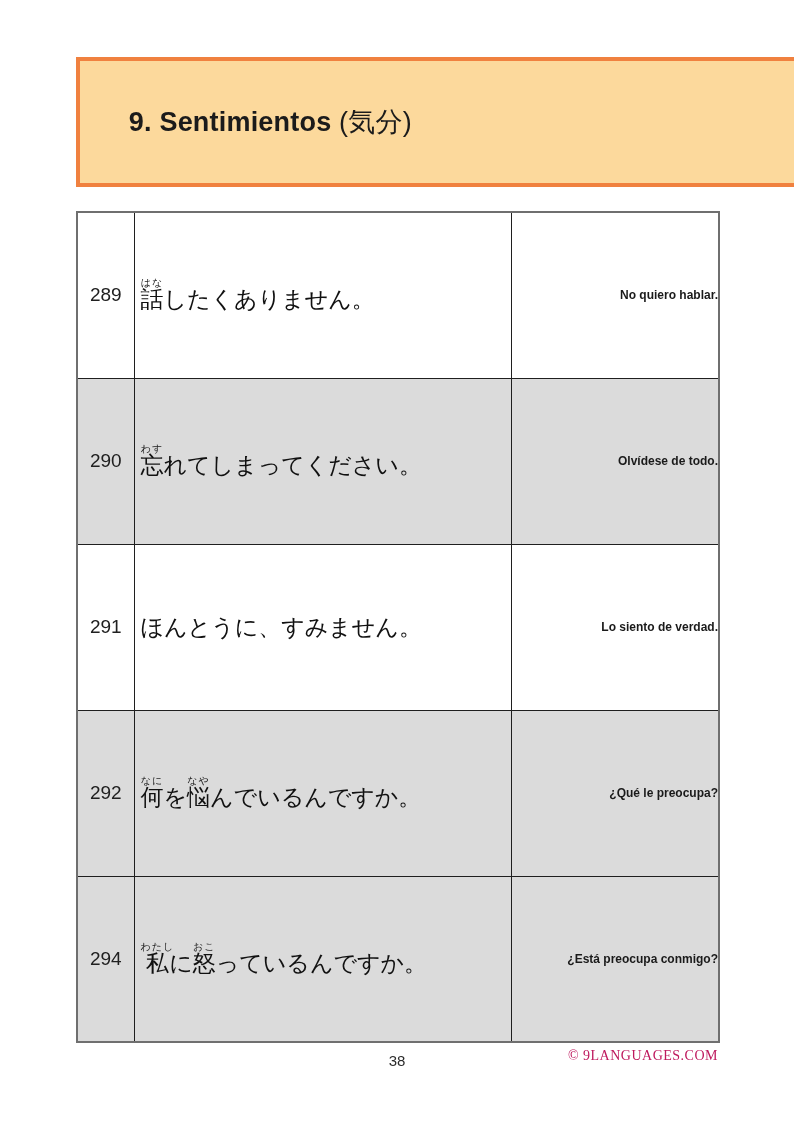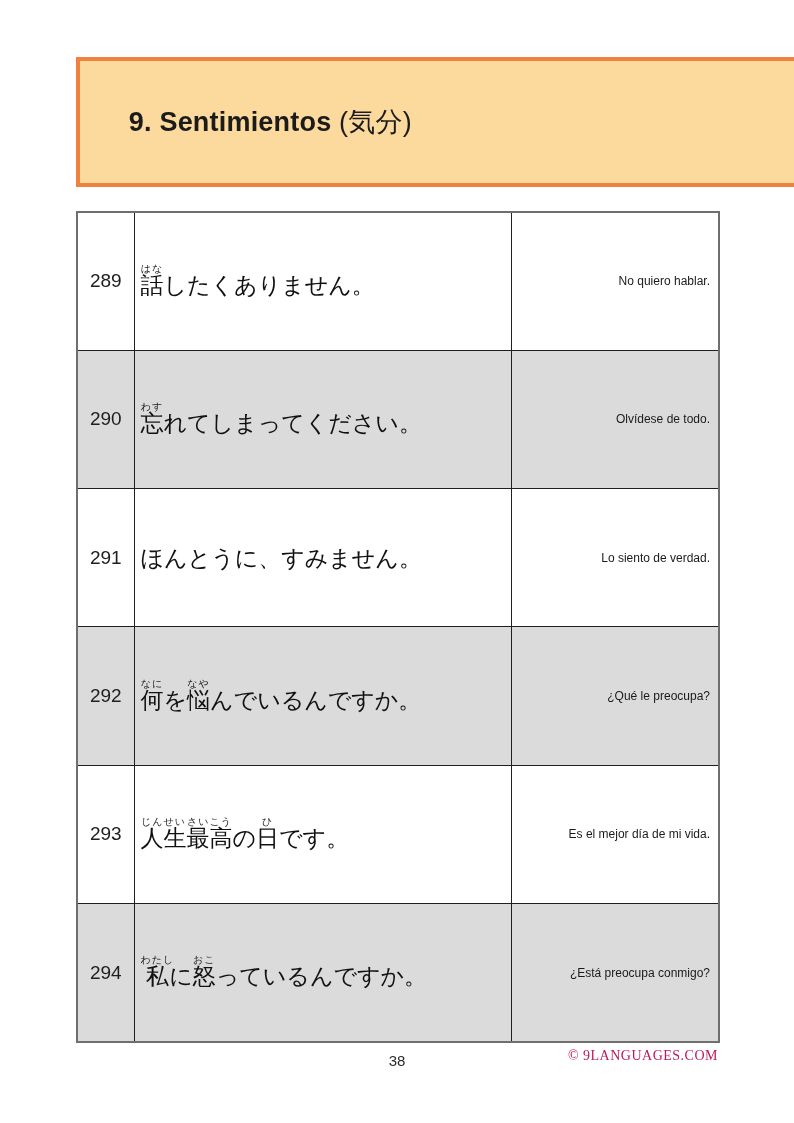--- a/index.html
+++ b/index.html
@@ -61,23 +61,23 @@
   }
   td.cell-jp ruby rt {
     font-size: 10px;
     font-weight: 400;
     color: #222222;
     letter-spacing: 1px;
     text-align: center;
   }
   td.cell-es {
     text-align: right;
-    padding-right: 8px;
     font-size: 12px;
     color: #1a1a1a;
+    font-weight: bold;
   }
 
   
   .page-number {
     position: absolute;
     left: 0; right: 0; top: 1052px;
     text-align: center;
     font-size: 15px;
     color: #2b2b2b;
   }
@@ -119,25 +119,20 @@
       <tr>
         <td class="cell-num">291</td>
         <td class="cell-jp"><span>ほんとうに、すみません。</span></td>
         <td class="cell-es">Lo siento de verdad.</td>
       </tr>
       <tr class="shaded">
         <td class="cell-num" style="background: rgb(219, 219, 219);">292</td>
         <td class="cell-jp" style="background: rgb(219, 219, 219);"><ruby>何<rt>なに</rt></ruby><span>を</span><ruby>悩<rt>なや</rt></ruby><span>んでいるんですか。</span></td>
         <td class="cell-es" style="background: rgb(219, 219, 219);">¿Qué le preocupa?</td>
       </tr>
-      <tr>
-        <td class="cell-num">293</td>
-        <td class="cell-jp"><ruby>人生<rt>じんせい</rt></ruby><ruby>最高<rt>さいこう</rt></ruby><span>の</span><ruby>日<rt>ひ</rt></ruby><span>です。</span></td>
-        <td class="cell-es">Es el mejor día de mi vida.</td>
-      </tr>
       <tr class="shaded">
         <td class="cell-num" style="background: rgb(219, 219, 219);">294</td>
         <td class="cell-jp" style="background: rgb(219, 219, 219);"><ruby>私<rt>わたし</rt></ruby><span>に</span><ruby>怒<rt>おこ</rt></ruby><span>っているんですか。</span></td>
         <td class="cell-es" style="background: rgb(219, 219, 219);">¿Está preocupa conmigo?</td>
       </tr>
     </tbody>
 </table>
 
 <div class="page-number">38</div>
 <div class="copyright">© 9LANGUAGES.COM</div>

